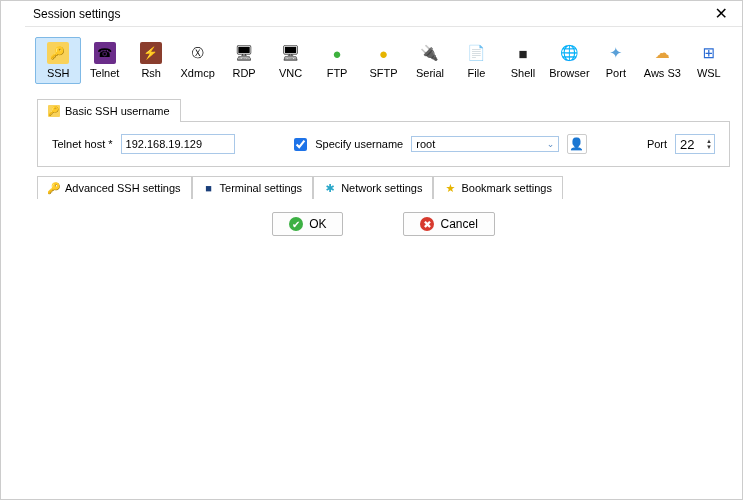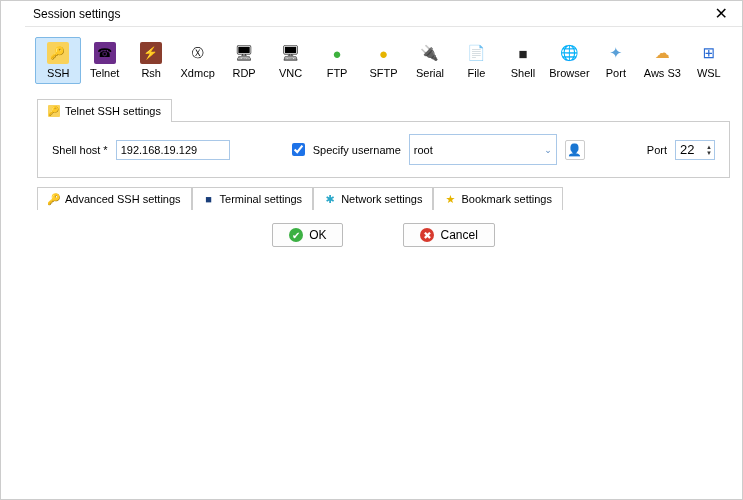--- a/index.html
+++ b/index.html
@@ -22,21 +22,21 @@
 .tab.active { background: #fff; z-index: 2; }
 .tab:not(.active) { background: #f5f5f5; }
 .tab .ticon { width: 12px; height: 12px; display: inline-flex; align-items: center; justify-content: center; font-size: 11px; }
 .tabpane { border: 1px solid #ccc; padding: 12px 14px; }
 
 .formrow { display: flex; align-items: center; gap: 8px; font-size: 11px; }
 .formrow label { white-space: nowrap; }
 input[type=text].field { border: 1px solid #a9c8e8; height: 20px; padding: 1px 4px; font-size: 11px; }
 input.host { width: 114px; }
 .chk { width: 13px; height: 13px; accent-color: #1e73e8; }
-.user-combo { border: 1px solid #a9c8e8; height: 31px; width: 148px; display: flex; align-items: center; padding: 0 4px; font-size: 11px; justify-content: space-between; background: #fff; }
+.user-combo { border: 1px solid #a9c8e8; height: 16px; width: 148px; display: flex; align-items: center; padding: 0 4px; font-size: 11px; justify-content: space-between; background: #fff; }
 .user-combo .caret { font-size: 9px; color: #5b8bc2; }
 .portbox { display: flex; align-items: center; border: 1px solid #a9c8e8; height: 20px; }
 .portbox input { border: none; width: 30px; padding: 1px 4px; font-size: 13px; outline: none; }
 .portbox .spin { display: flex; flex-direction: column; font-size: 6px; line-height: 6px; color: #333; padding-right: 2px; }
 .usericon { width: 20px; height: 20px; border: 1px solid #ccc; display: flex; align-items: center; justify-content: center; font-size: 12px; border-radius: 2px; cursor: pointer; }
 
 .subtabs { margin: 8px 12px 0 12px; }
 .subtabs .tabstrip .tab { border: 1px solid #ccc; border-bottom: none; margin-right: 0; background: #fff; }
 .subtabs .tabstrip .tab.active { background: #fff; }
 .content-pane { border: 1px solid #ccc; height: 155px; display: flex; align-items: center; justify-content: center; position: relative; }
@@ -121,26 +121,26 @@
       <div class="proto-item">
         <div class="proto-icon" style="color: rgb(43, 108, 212);">⊞</div>
         <div class="proto-label">WSL</div>
       </div>
     </div>
 
   <div class="tabgroup">
     <div class="tabstrip">
       <div class="tab active">
         <span class="ticon" style="background:#f9d25a;border-radius:1px;font-size:9px;">🔑</span>
-        <span>Telnet SSH settings</span>
+        <span>Basic SSH username</span>
       </div>
     </div>
     <div class="tabpane">
       <div class="formrow">
-        <label>Shell host *</label>
+        <label>Telnet host *</label>
         <input type="text" class="field host" value="192.168.19.129" style="">
         <div class="flex-spacer"></div>
         <input type="checkbox" class="chk" checked="" style="">
         <label>Specify username</label>
         <div class="user-combo">
           <span>root</span>
           <span class="caret">⌄</span>
         </div>
         <div class="usericon">
           <span>👤</span>

